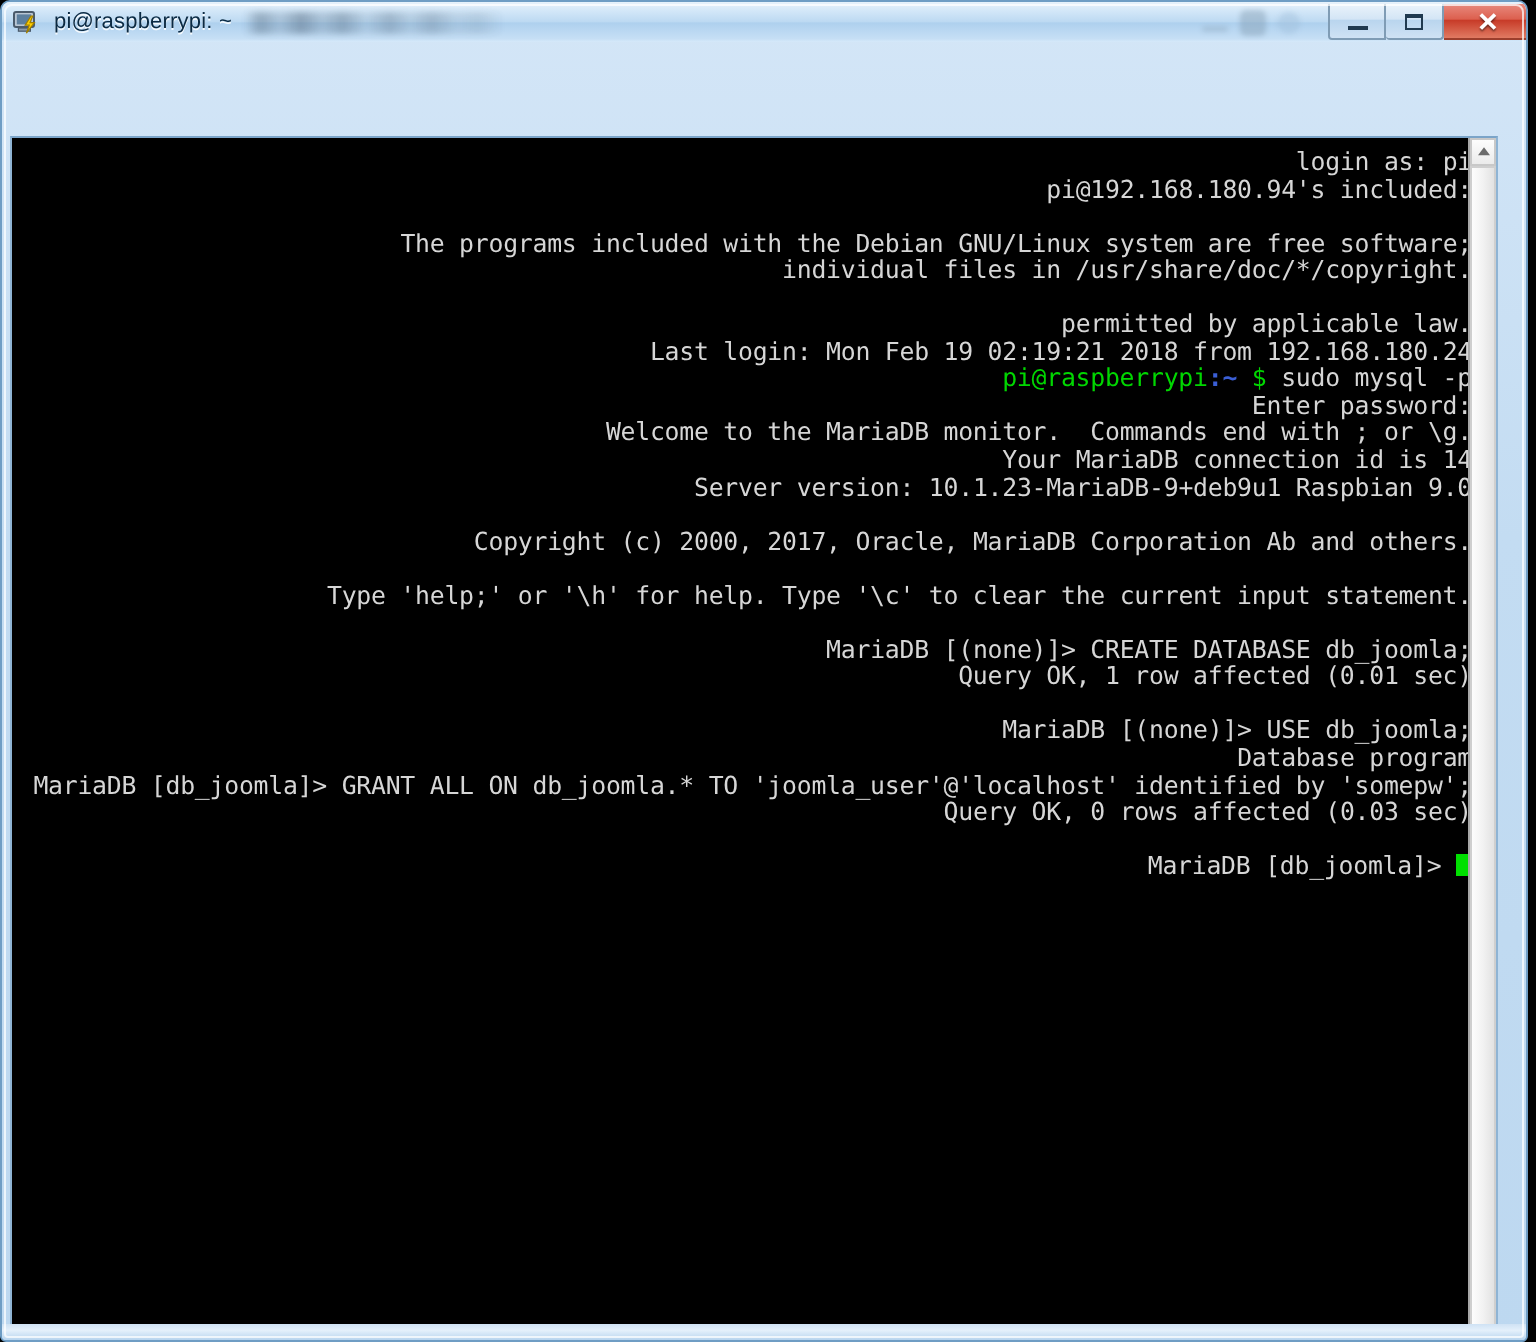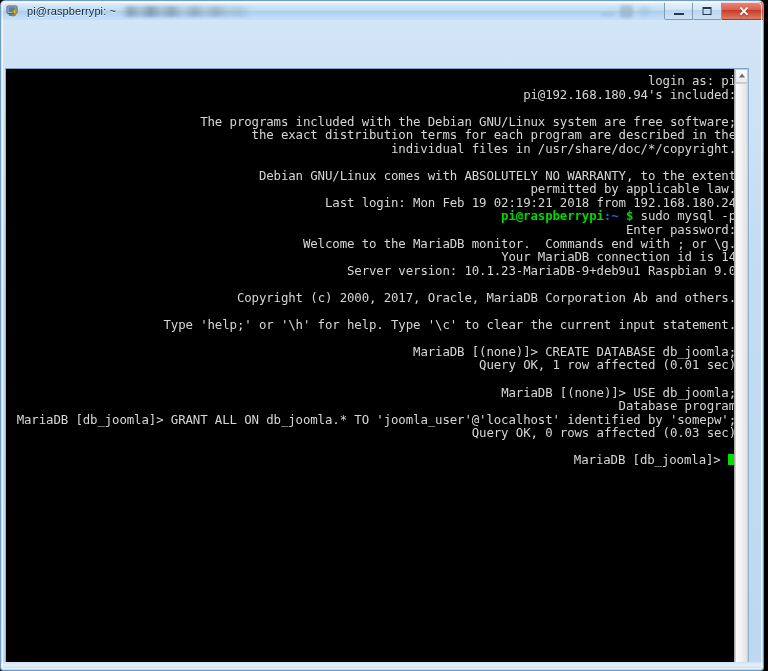--- a/index.html
+++ b/index.html
@@ -213,21 +213,21 @@
     height: 13.55px;
     line-height: 13.55px;
     font-family: "DejaVu Sans Mono", monospace;
     font-size: 12.4px;
     color: #d6d6d6;
     white-space: pre;
     letter-spacing: -0.12px;
   }
   .line.blank { color: transparent; }
 
-  .c-green  { color: #00d700; font-weight: bold; }
+  .c-green  { color: #00d700; font-weight: normal; }
   .c-blue   { color: #3b5fd6; font-weight: bold; }
   .c-white  { color: #d6d6d6; }
 
   .cursor {
     display: inline-block;
     width: 8px;
     height: 11px;
     background: #00e000;
     vertical-align: -1px;
   }
@@ -337,24 +337,22 @@
     </div>
   </div>
 
   <div id="terminal">
 
     <div id="term-inner">
         <div class="line">login as: pi</div>
         <div class="line">pi@192.168.180.94's included:</div>
         <div class="line blank">&nbsp;</div>
         <div class="line">The programs included with the Debian GNU/Linux system are free software;</div>
-        <div class="line">the exact distribution terms for each program are described in the</div>
         <div class="line">individual files in /usr/share/doc/*/copyright.</div>
         <div class="line blank">&nbsp;</div>
-        <div class="line">Debian GNU/Linux comes with ABSOLUTELY NO WARRANTY, to the extent</div>
         <div class="line">permitted by applicable law.</div>
         <div class="line">Last login: Mon Feb 19 02:19:21 2018 from 192.168.180.24</div>
         <div class="line"><span class="c-green">pi@raspberrypi</span><span class="c-blue">:~</span><span class="c-green"> $</span><span class="c-white"> sudo mysql -p</span></div>
         <div class="line">Enter password:</div>
         <div class="line">Welcome to the MariaDB monitor.  Commands end with ; or \g.</div>
         <div class="line">Your MariaDB connection id is 14</div>
         <div class="line">Server version: 10.1.23-MariaDB-9+deb9u1 Raspbian 9.0</div>
         <div class="line blank">&nbsp;</div>
         <div class="line">Copyright (c) 2000, 2017, Oracle, MariaDB Corporation Ab and others.</div>
         <div class="line blank">&nbsp;</div>

